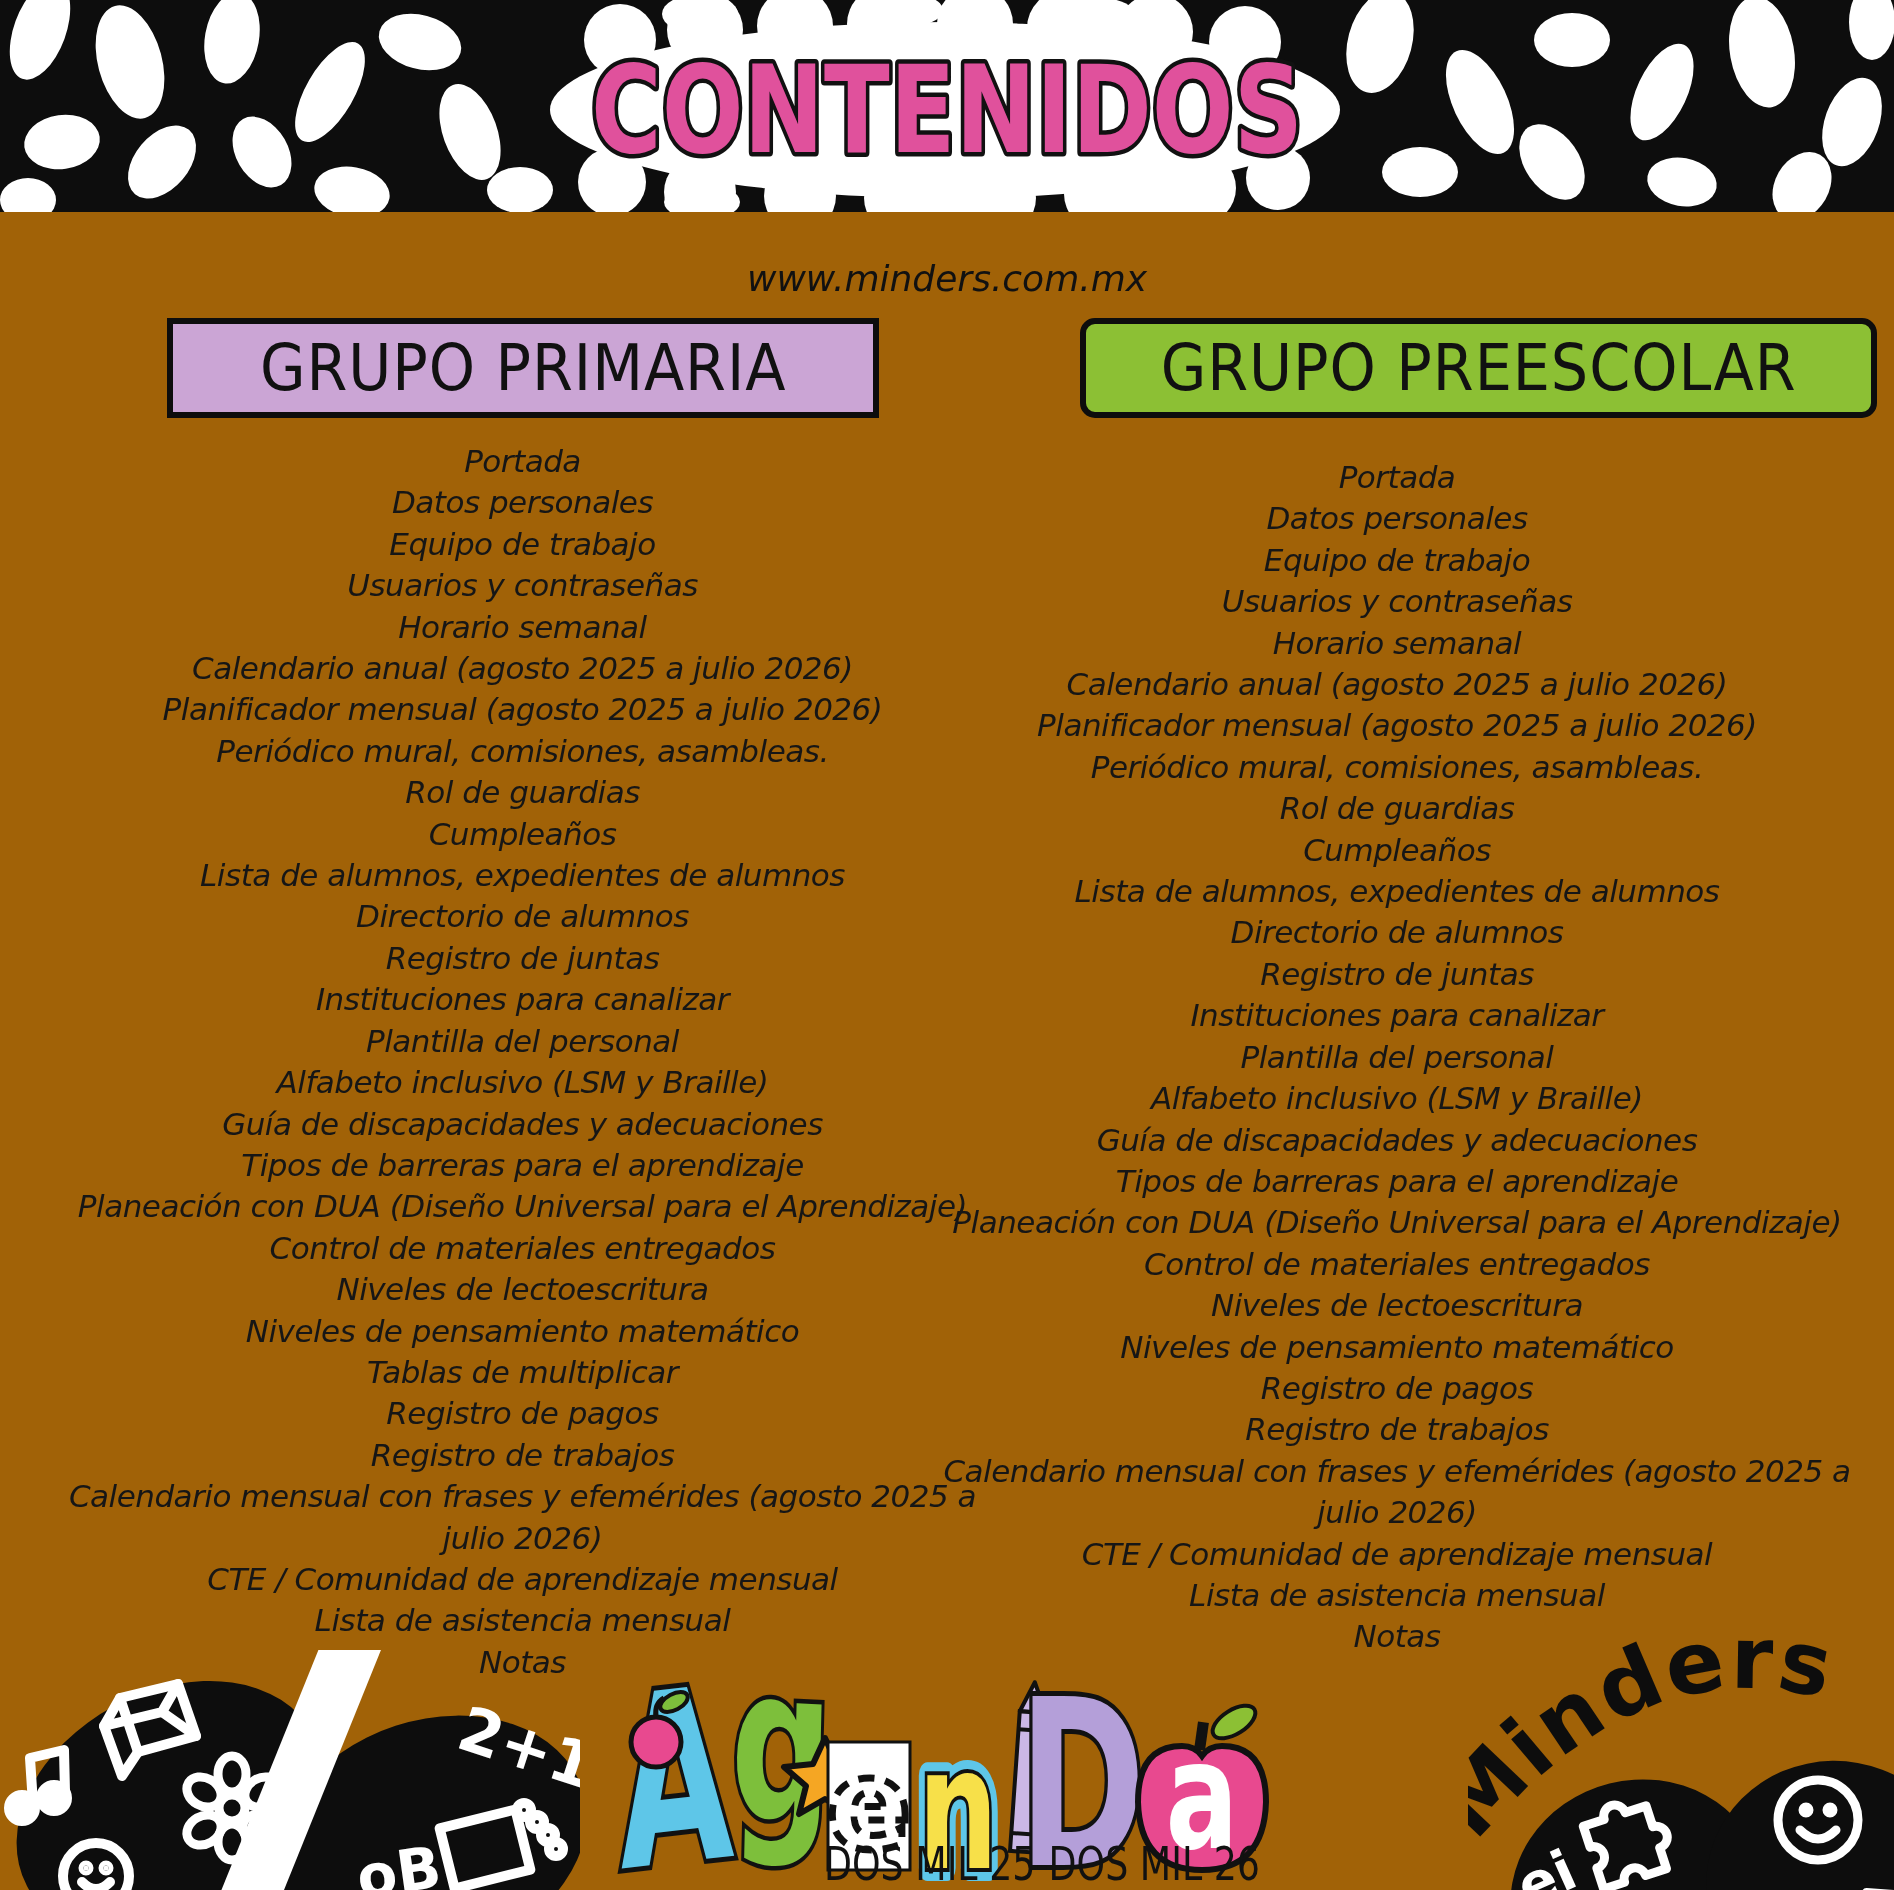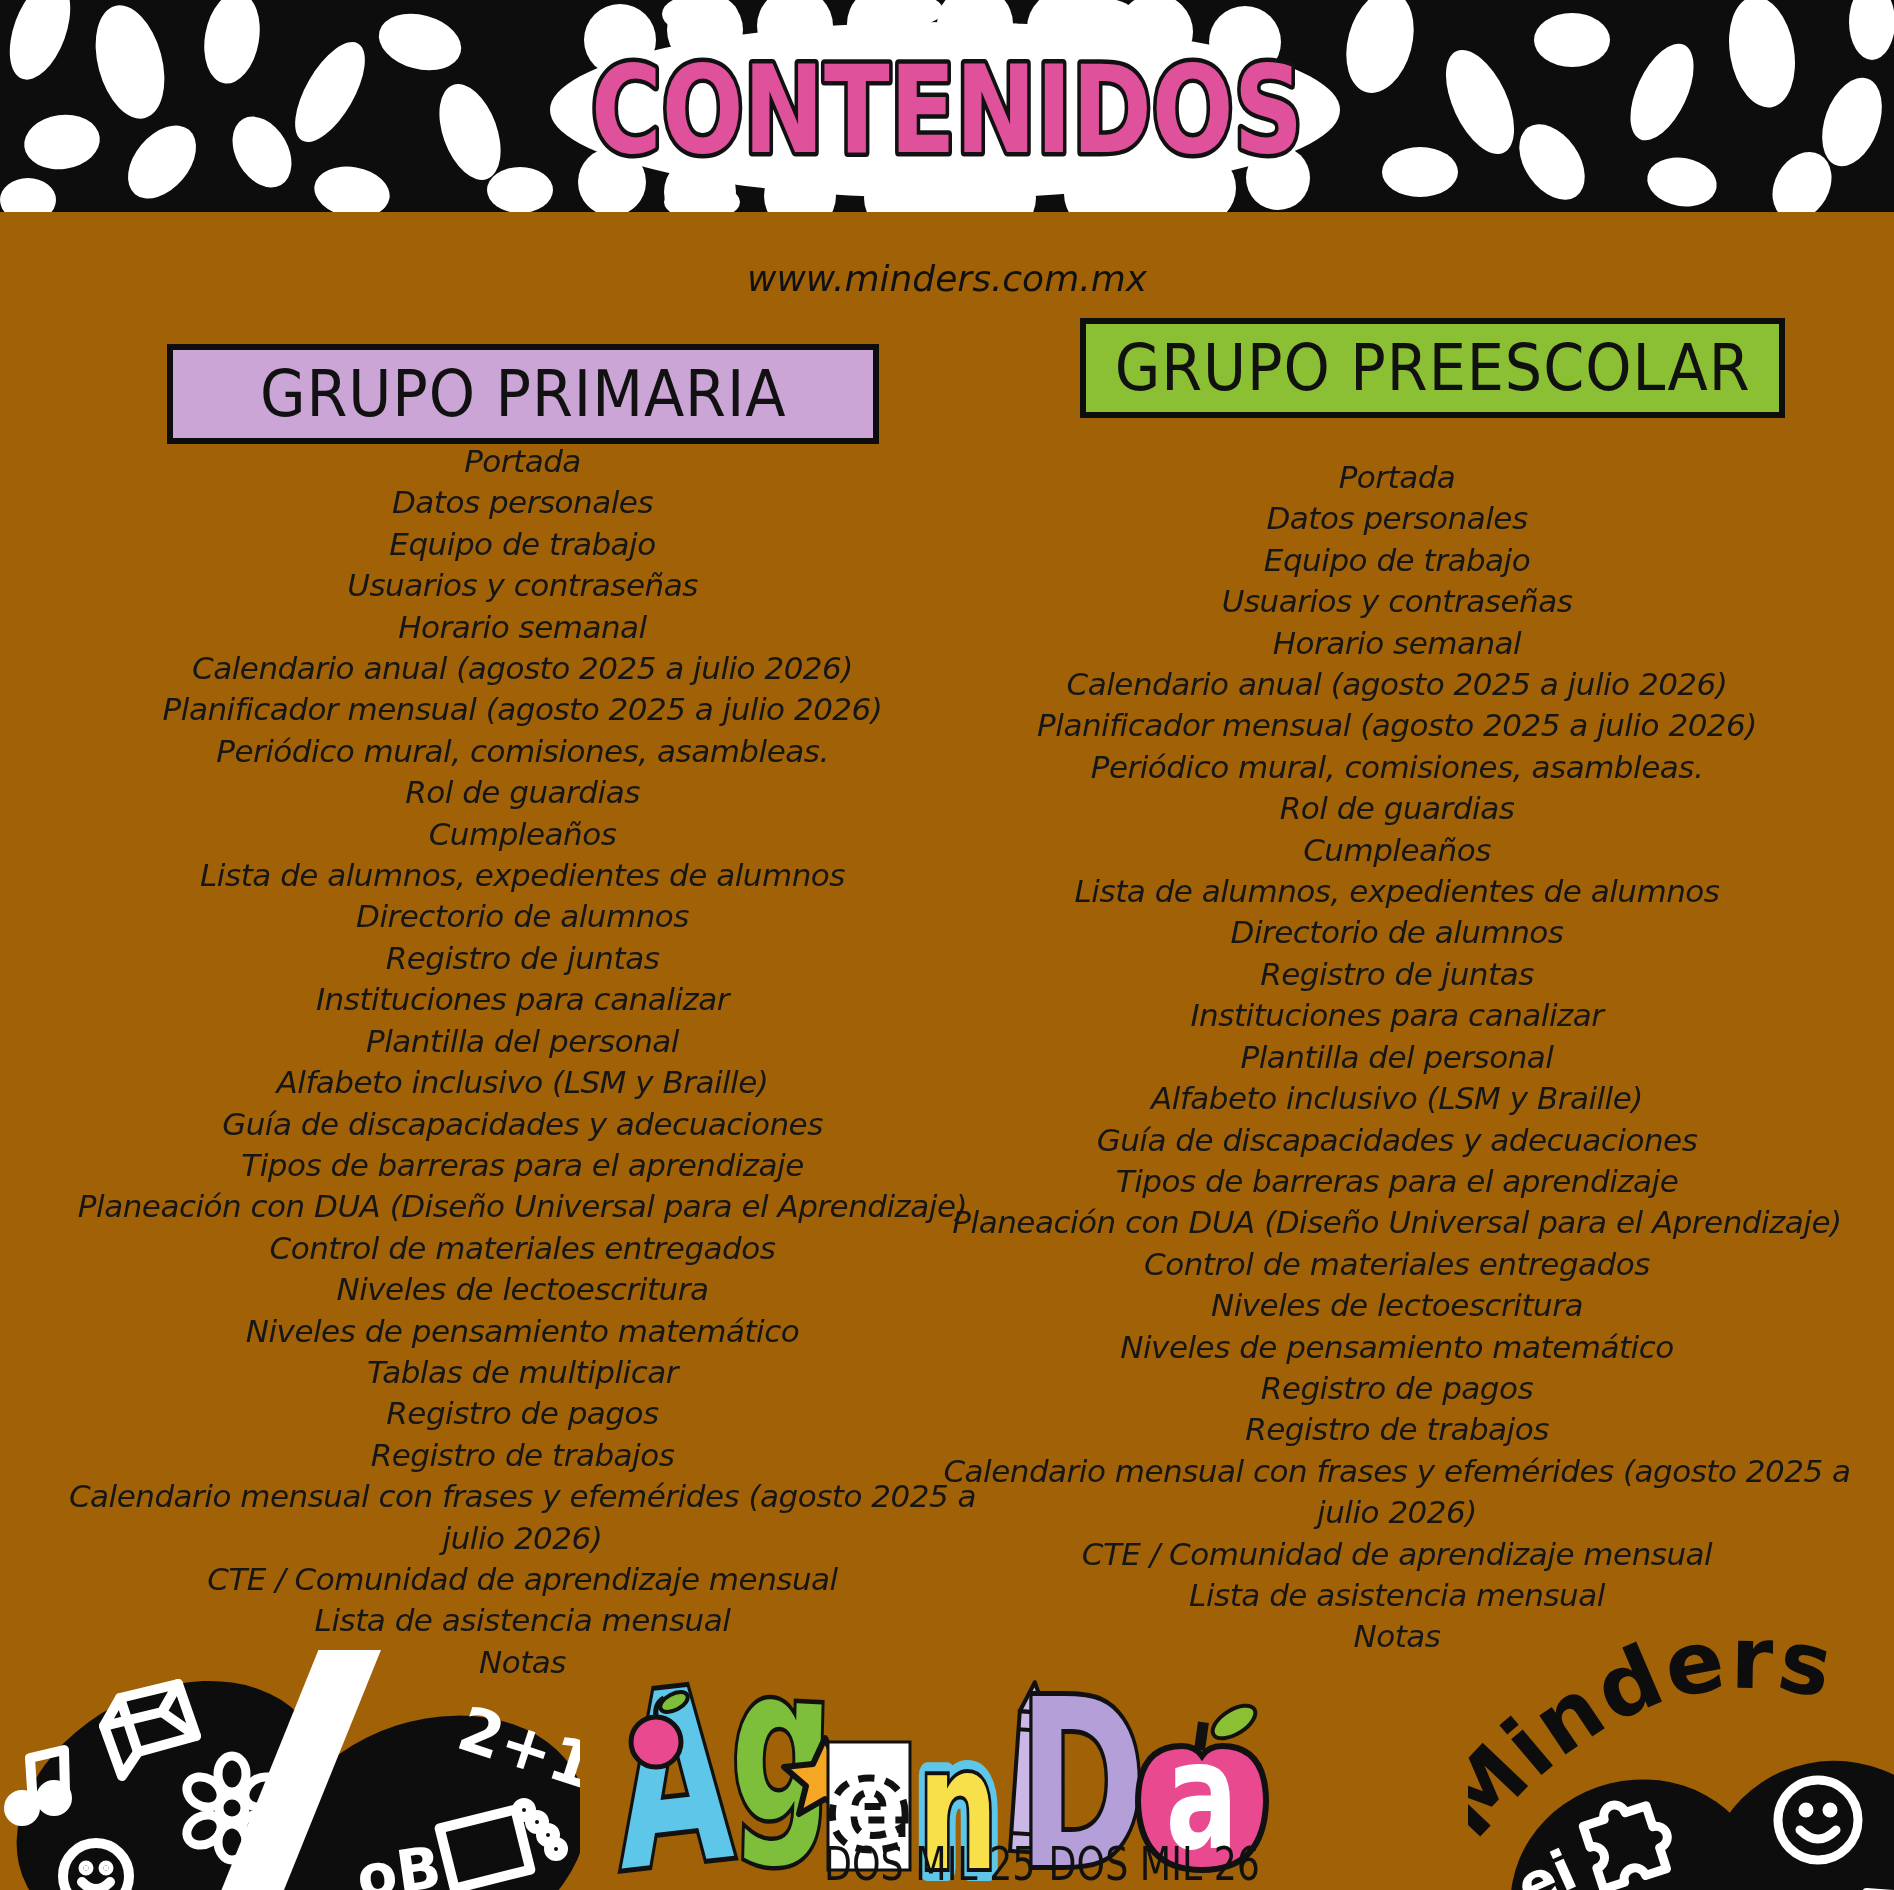--- a/index.html
+++ b/index.html
@@ -5,22 +5,22 @@
   html,body{margin:0;padding:0;background:#ffffff;}
   .page{position:relative;width:1894px;height:1890px;background:#a16207;overflow:hidden;
         font-family:"DejaVu Sans",sans-serif;color:#111;}
   
   .band{position:absolute;left:0;top:0;width:1894px;height:212px;}
   .website{position:absolute;left:0;top:258px;width:1894px;text-align:center;
            font-size:36px;font-weight:400;letter-spacing:0px;color:#111;font-style:italic;}
   
   .titlebox{position:absolute;top:318px;height:100px;border:6px solid #0d0d0d;
             box-sizing:border-box;display:flex;align-items:center;justify-content:center;}
-  .titlebox.left{left:167px;width:712px;margin-top:26px;}
-  .titlebox.right{left:1080px;width:705px;}
+  .titlebox.left{left:167px;width:712px;}
+  .titlebox.right{left:1080px;width:797px;border-radius:15px;}
   .titlebox .t{font-size:64px;font-weight:500;letter-spacing:1px;transform:scaleX(.92);white-space:nowrap;}
   
   .toc{position:absolute;text-align:center;font-size:31px;line-height:41.4px;
        letter-spacing:-0.5px;color:#161616;font-style:italic;}
   .toc.left{left:50px;top:441px;width:945px;}
   .toc.right{left:938px;top:457px;width:918px;}
   .toc .list-item{white-space:normal;}
   
   .deco{position:absolute;}
   svg text{font-family:"DejaVu Sans",sans-serif;}

